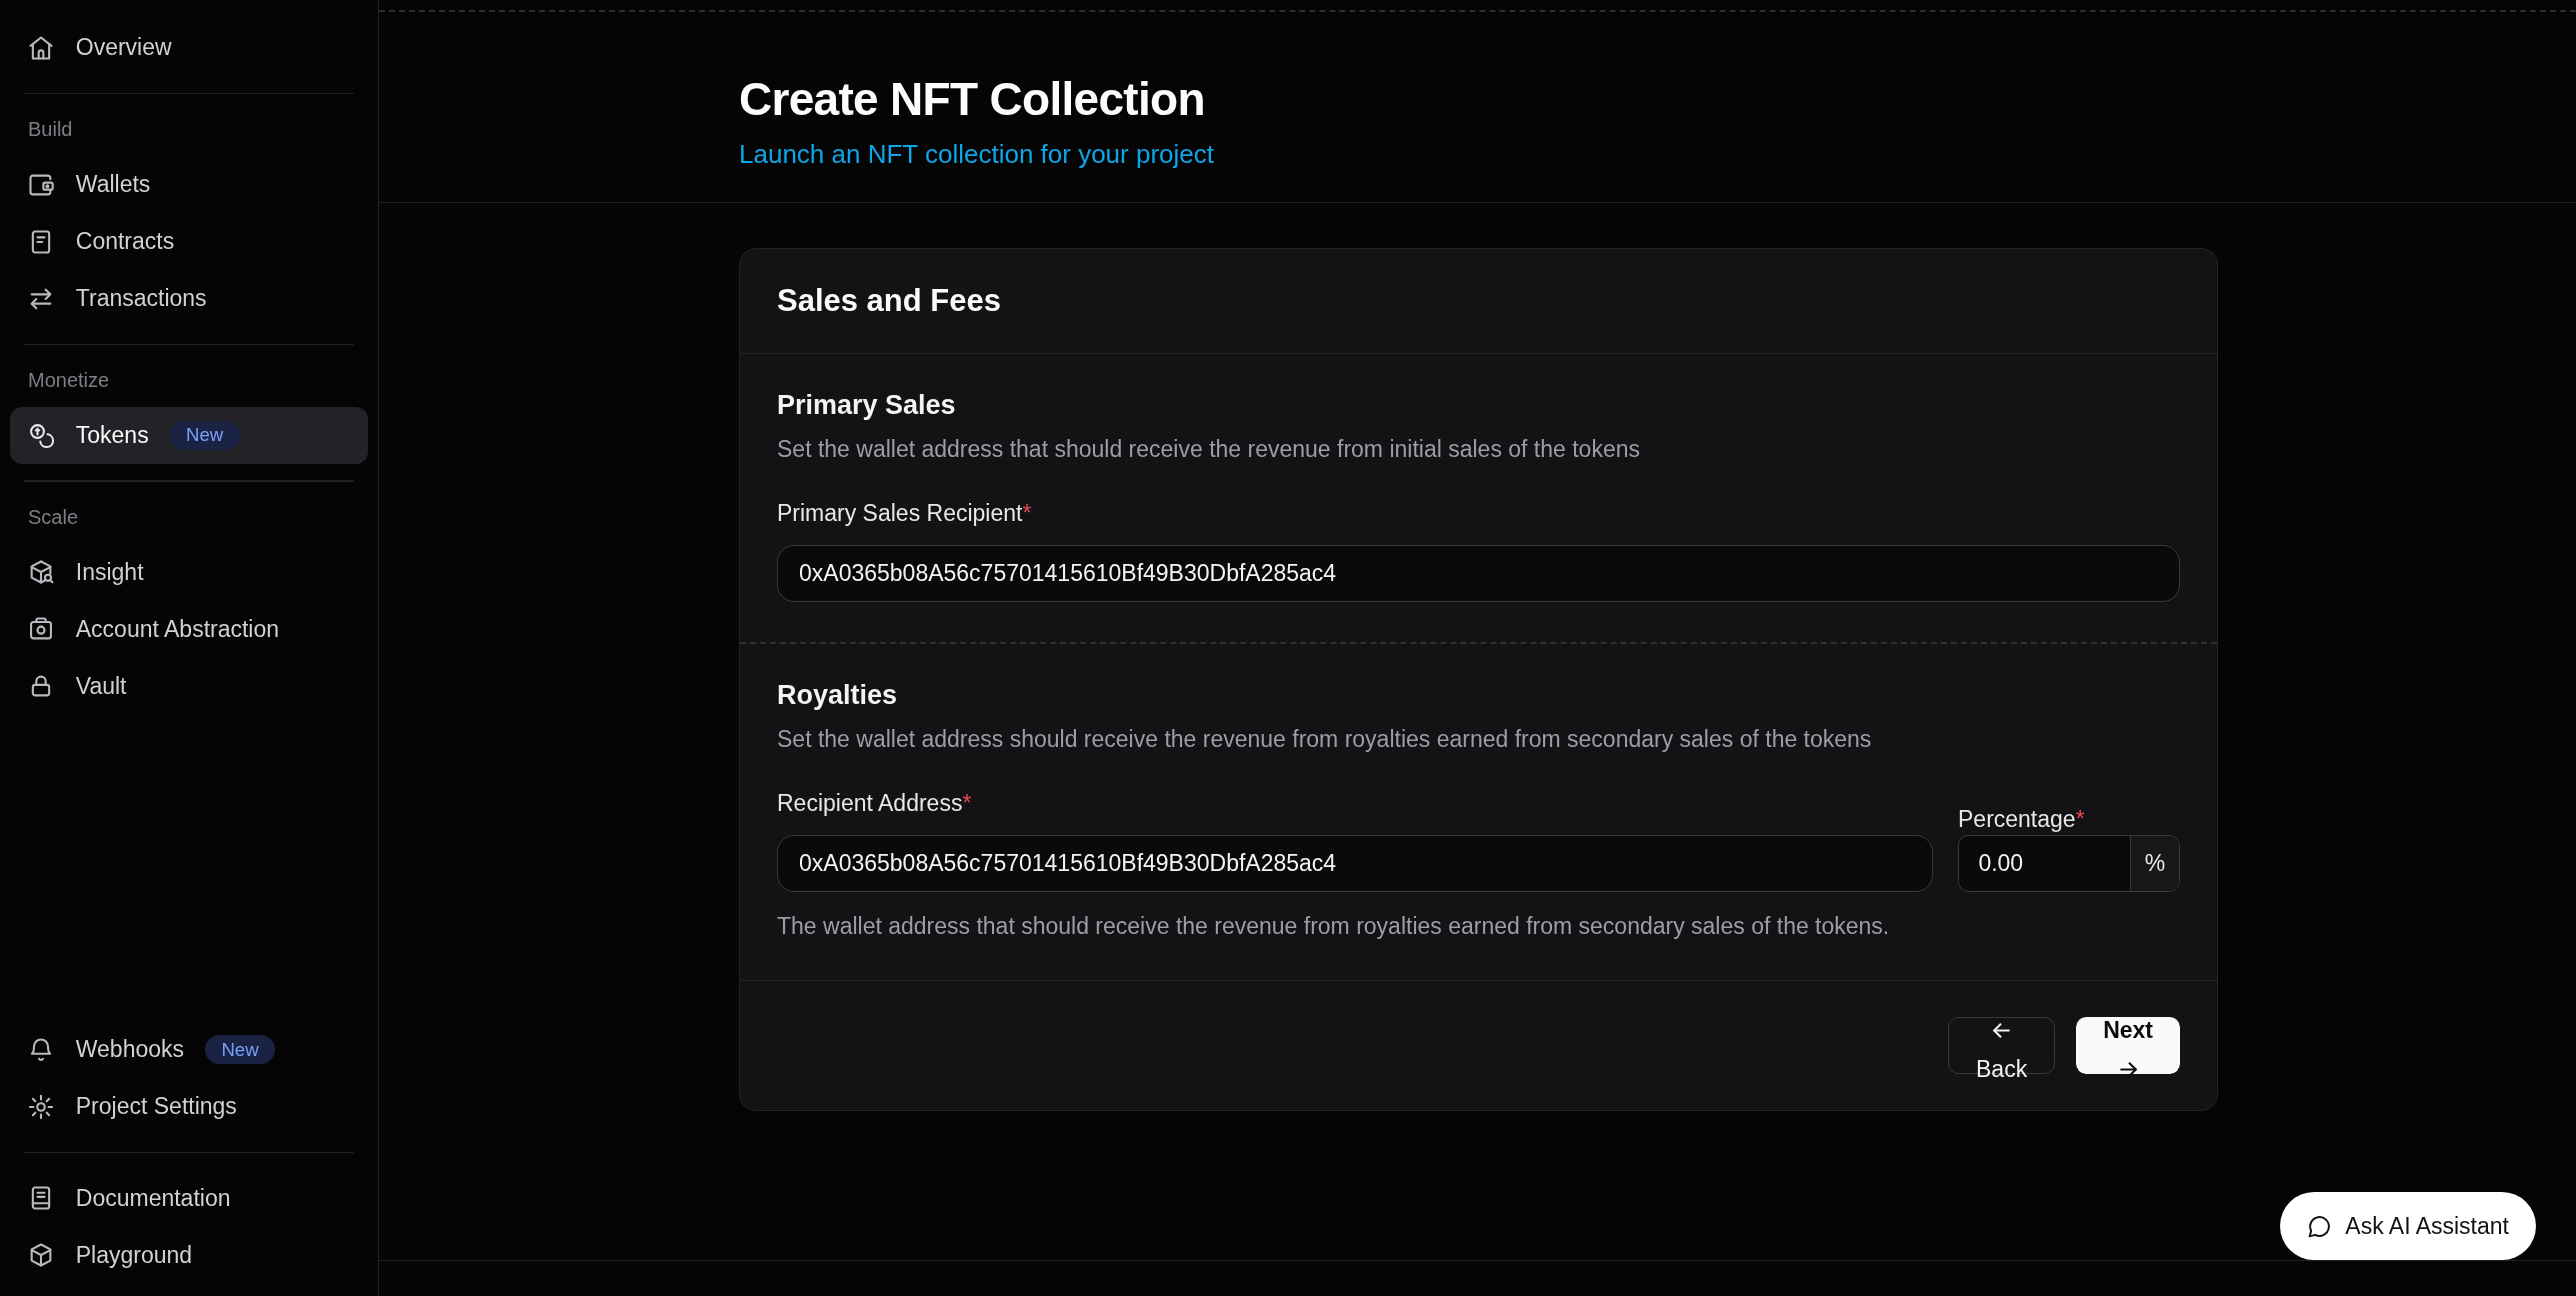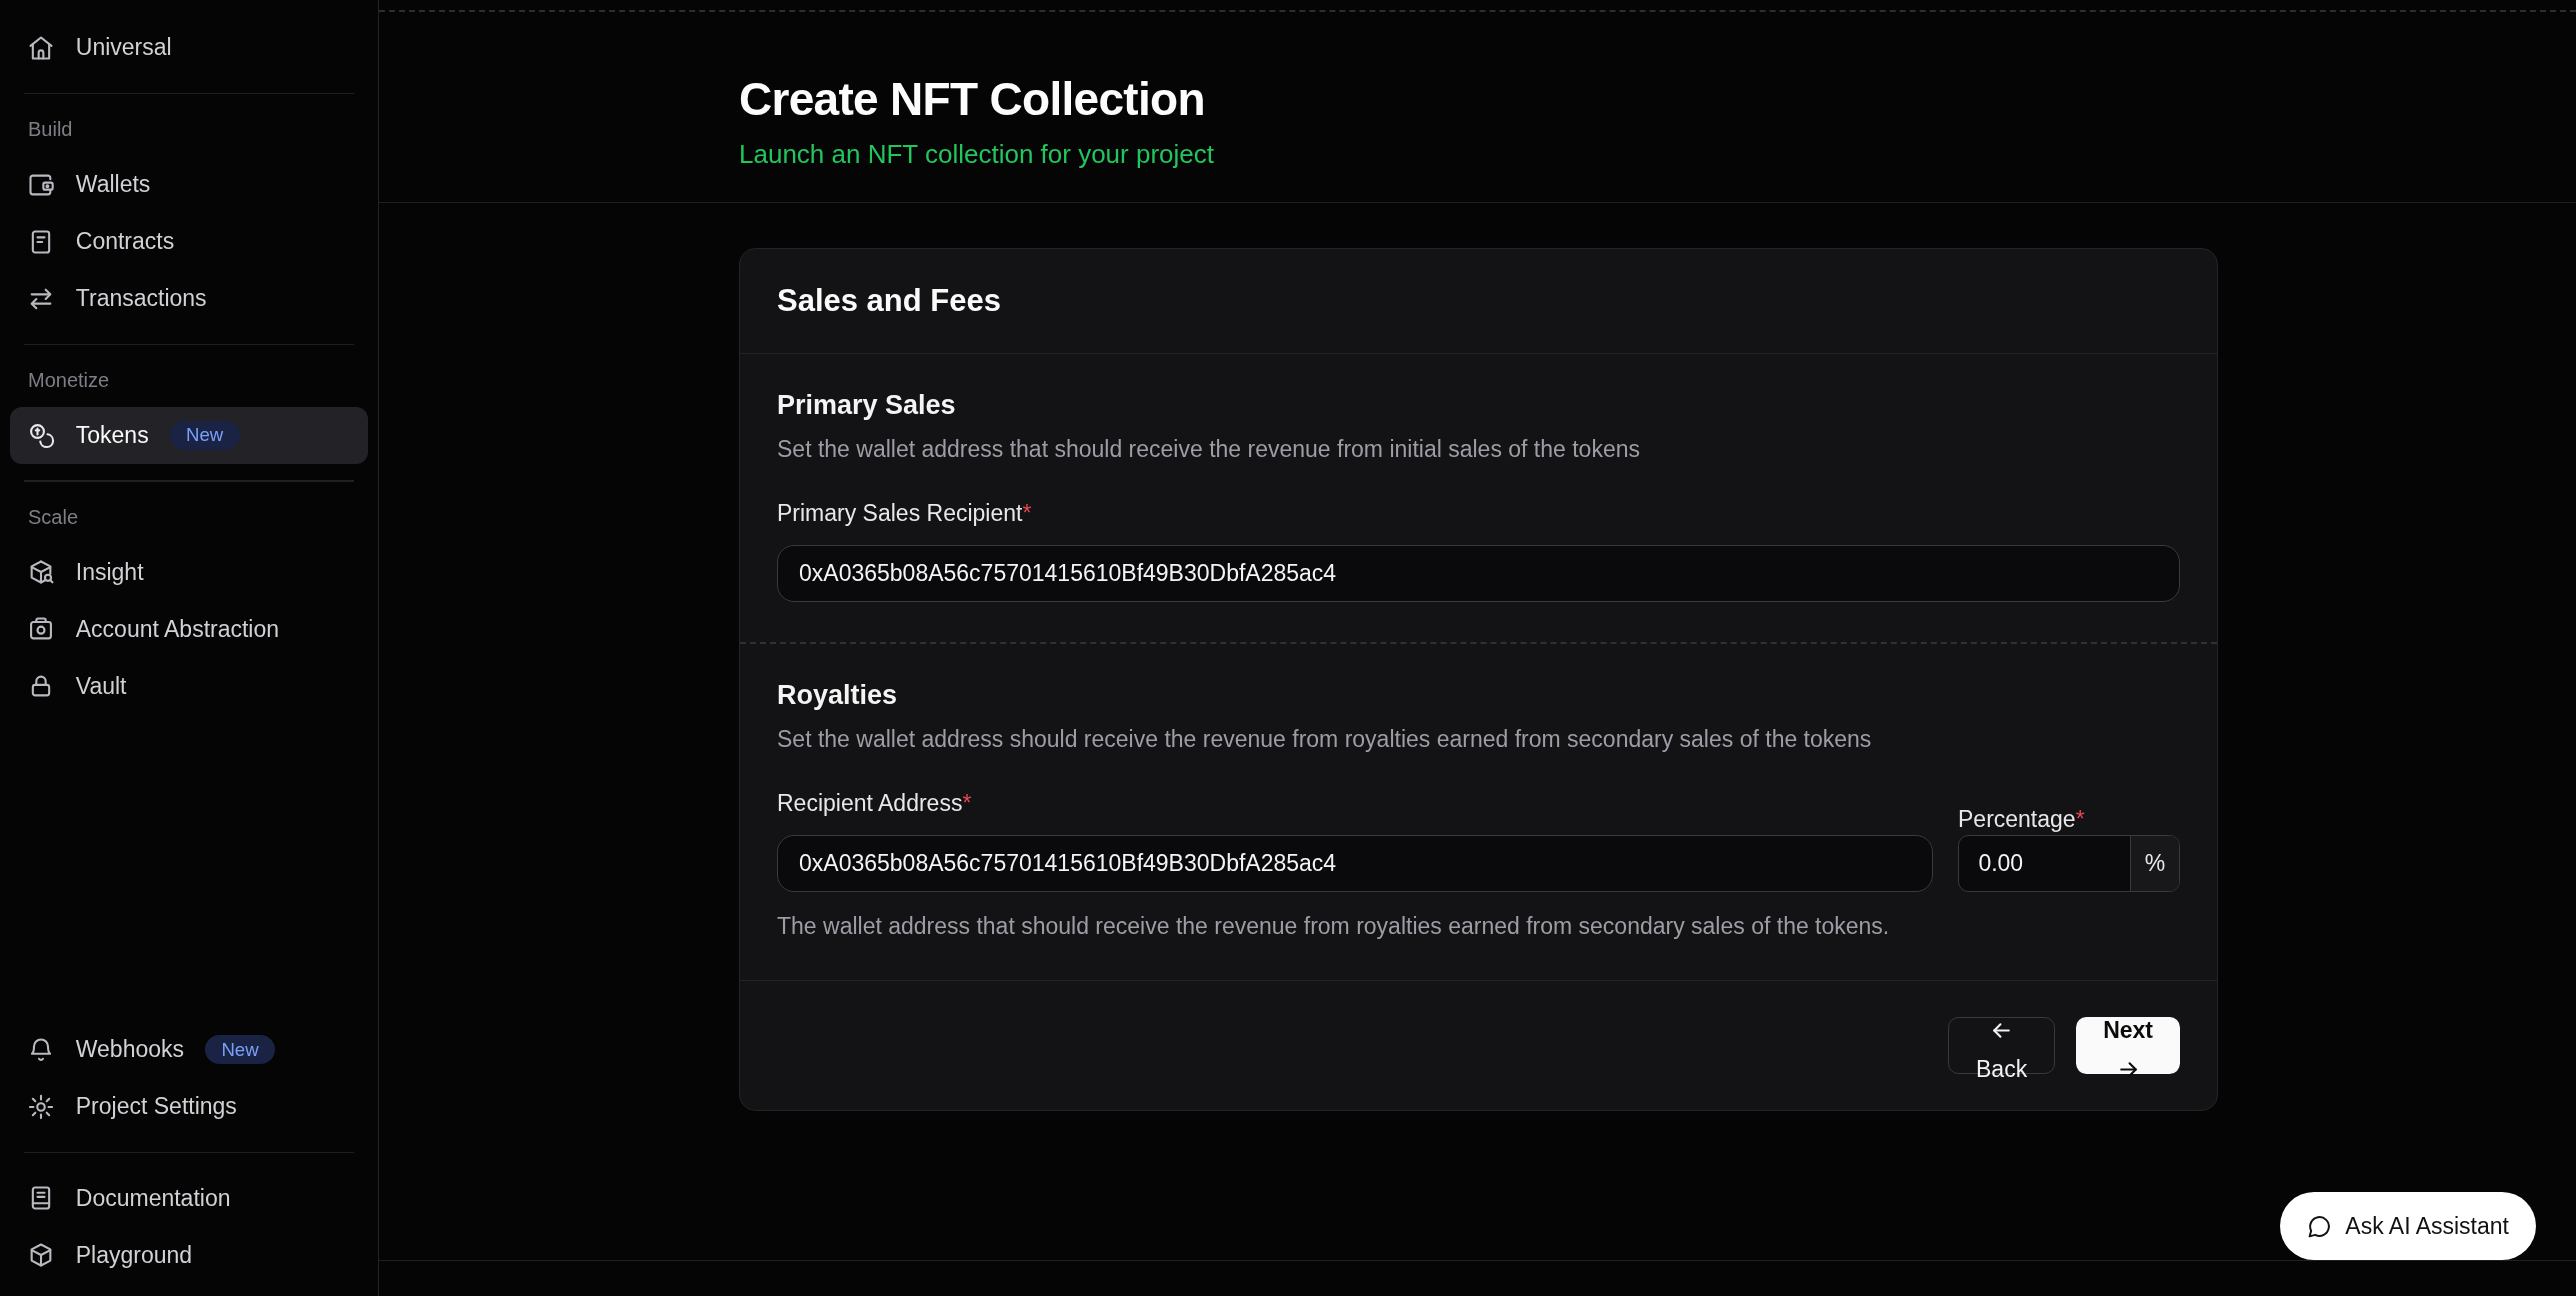--- a/index.html
+++ b/index.html
@@ -21,21 +21,21 @@
   .badge { font-size:18.6px; color:#7aa0f8; background:#1a2344; border-radius:745px;
     padding:5.2px 16.4px; line-height:1; }
   .side-footer { margin-top:auto; padding-bottom:13.4px; display:flex; flex-direction:column; }
   svg { display:block; }
 
   
   .main { position:relative; flex:1; height:100%; background:#050506; }
   .top-dashed { position:absolute; left:0; right:0; top:10.4px; border-top:2.2px dashed #2e2e32; }
   .main-header { padding:72px 0 0 360px; height:203px; border-bottom:1.5px solid #202023; }
   .page-title { font-size:46px; font-weight:700; color:#fcfcfc; letter-spacing:-0.7px; }
-  .page-subtitle { margin-top:13.4px; font-size:26px; color:#22c55e; }
+  .page-subtitle { margin-top:13.4px; font-size:26px; color:#0ea5e9; }
   .content { padding:45px 0 0 360px; }
 
   
   .card { width:1479px; background:#131316; border:1.5px solid #242428; border-radius:16.4px;
     overflow:hidden; }
   .card-header { padding:34px 37px; border-bottom:1.5px solid #232327; }
   .card-title { font-size:31px; font-weight:600; color:#fafafa; }
   .card-section { padding:36px 37px 40px; }
   .section-heading { font-size:27px; font-weight:600; color:#f4f4f5; }
   .section-desc { margin-top:15px; font-size:23px; color:#9d9da5; }
@@ -80,21 +80,21 @@
   <aside class="sidebar">
 
     <div class="side-item">
       <span class="ic">
         <svg width="28" height="28" viewBox="0 0 24 24" fill="none" stroke="currentColor" stroke-width="1.8" stroke-linecap="round" stroke-linejoin="round">
             <path d="M3 10.2 12 3l9 7.2"></path>
             <path d="M5 8.8V21h14V8.8"></path>
             <path d="M10 21v-5a2 2 0 0 1 4 0v5"></path>
           </svg>
       </span>
-      <span>Universal</span>
+      <span>Overview</span>
     </div>
 
     <div class="side-divider"></div>
 
     <div class="side-label">Build</div>
 
     <div class="side-item">
       <span class="ic">
         <svg width="28" height="28" viewBox="0 0 24 24" fill="none" stroke="currentColor" stroke-width="1.8" stroke-linecap="round" stroke-linejoin="round">
             <path d="M20 7V6a2 2 0 0 0-2-2H5a2 2 0 0 0-2 2v12a2 2 0 0 0 2 2h13a2 2 0 0 0 2-2v-1"></path>

